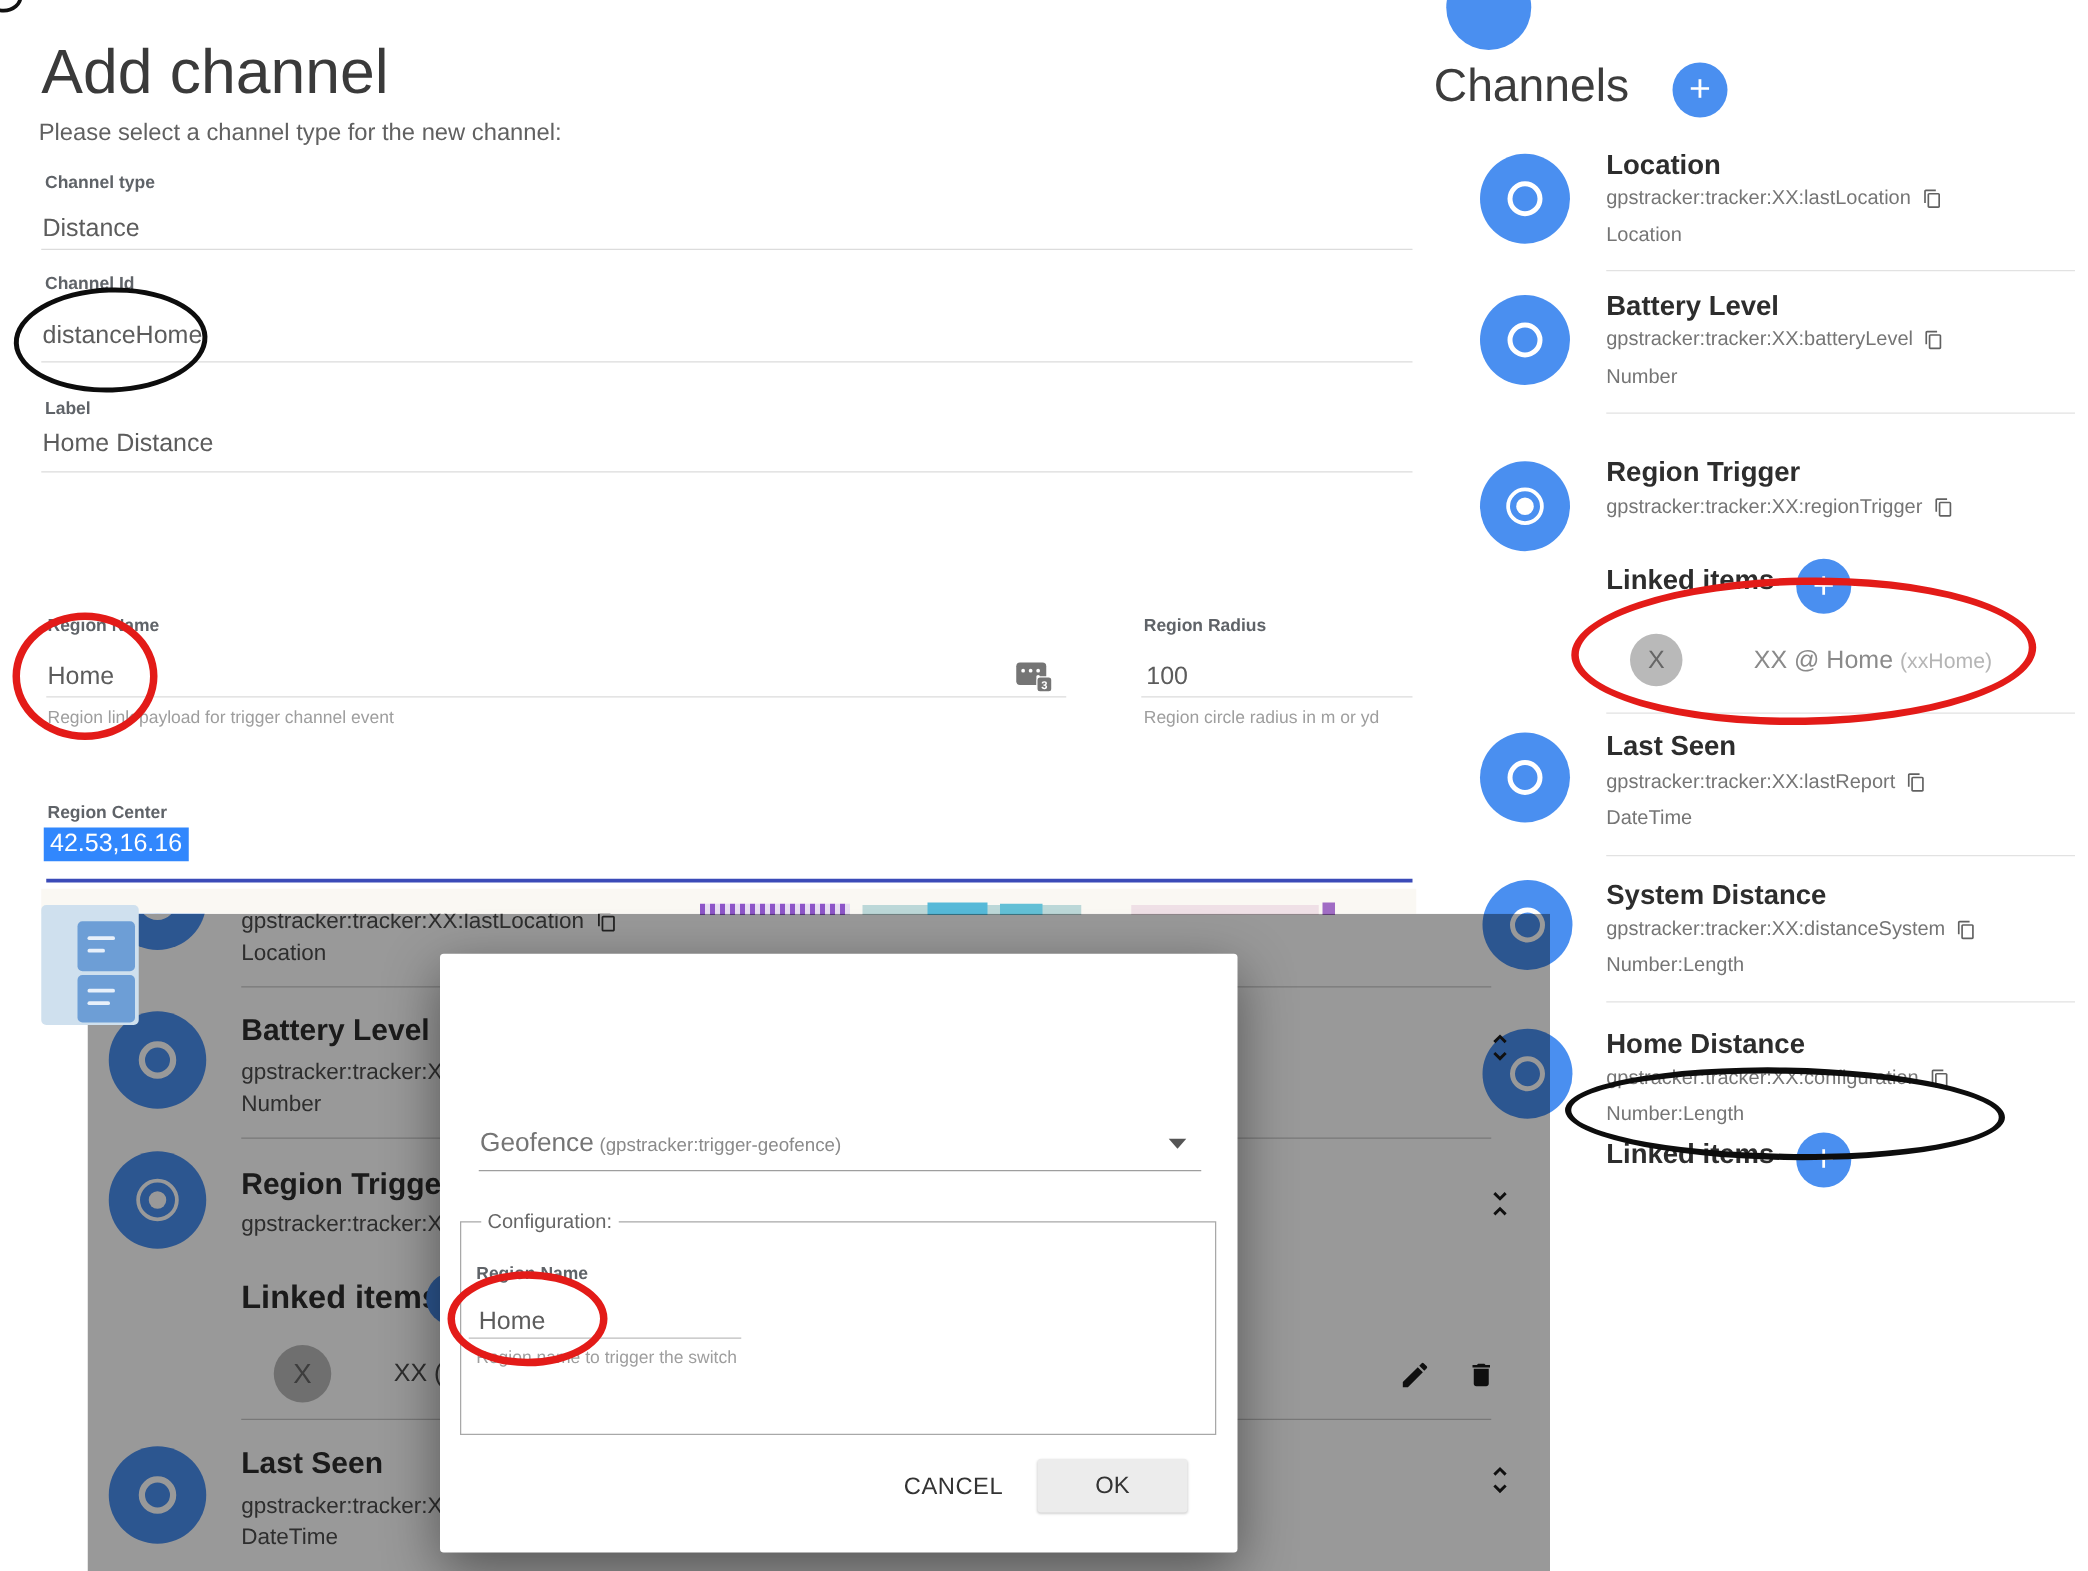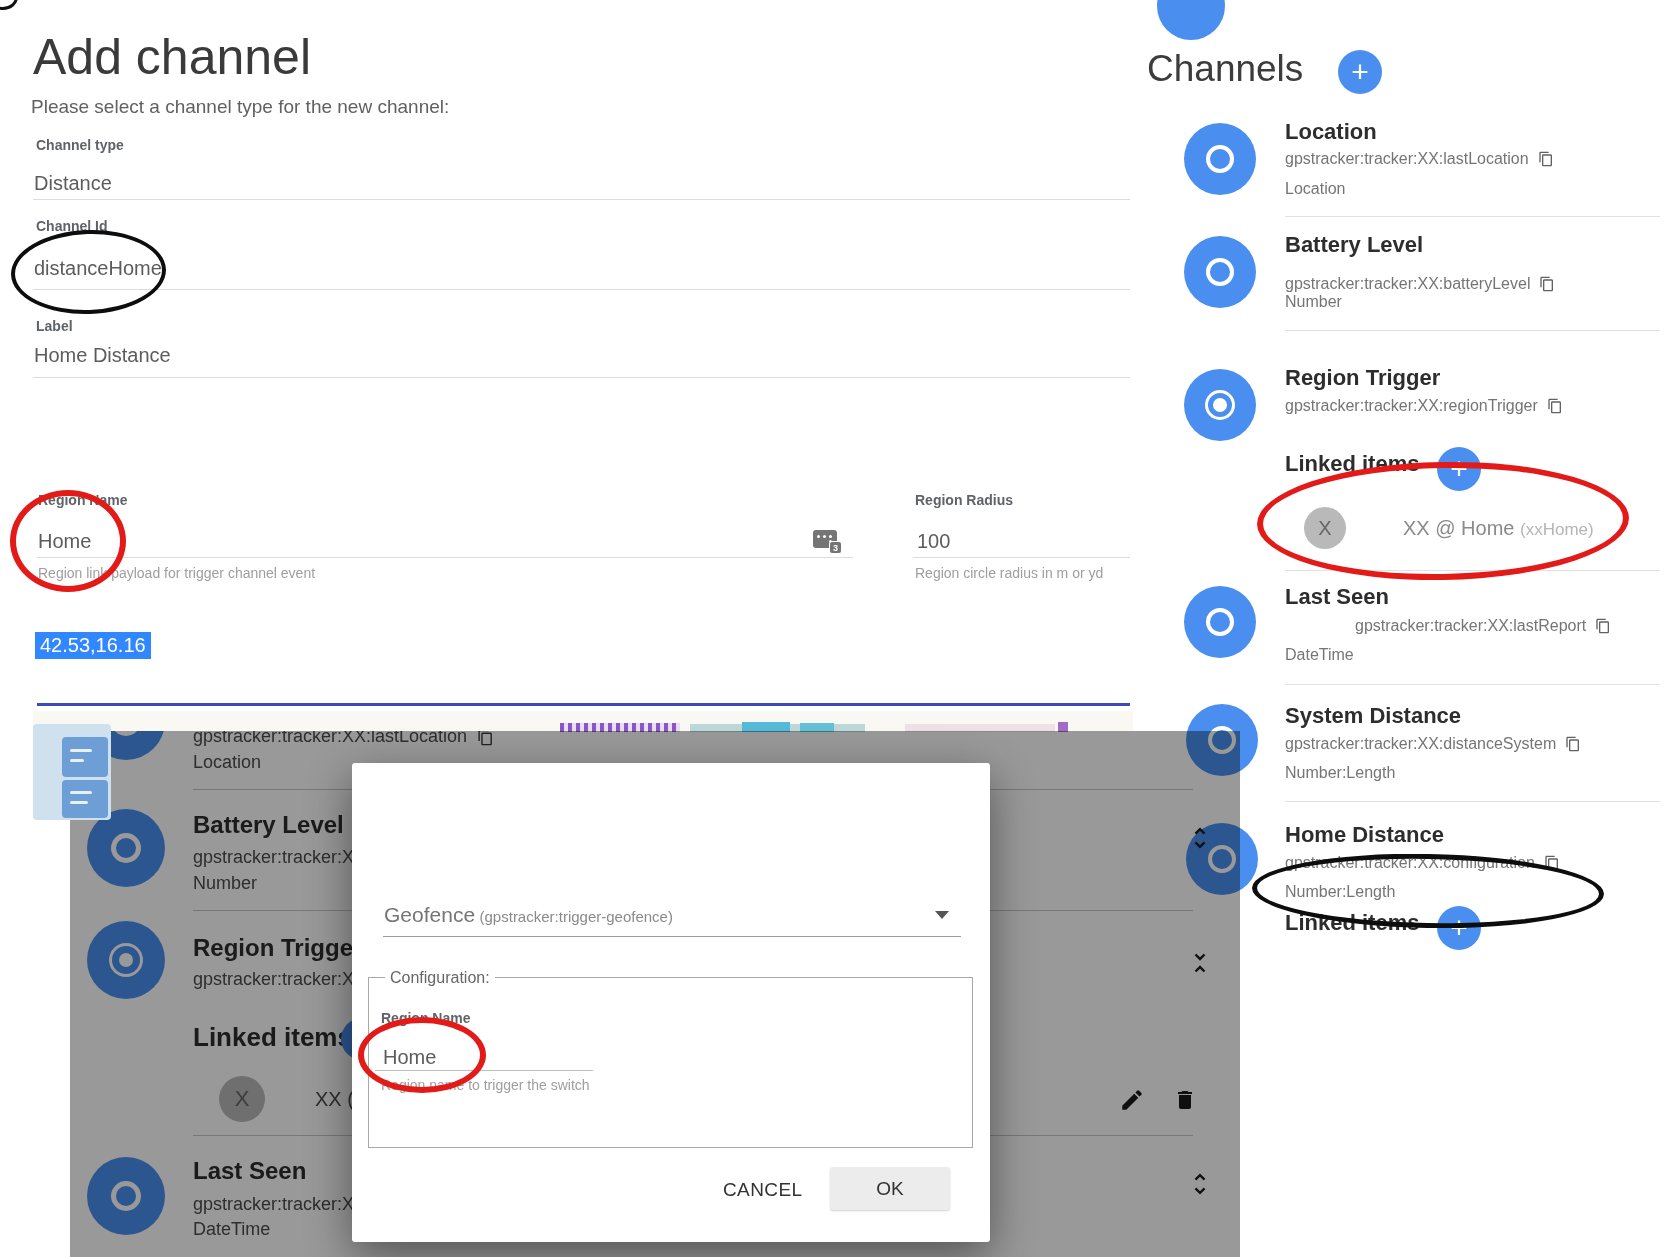--- a/index.html
+++ b/index.html
@@ -109,21 +109,21 @@
   <div class="abs kb-icon" style="left:813px;top:530px;">
       <span class="kb-badge">3</span>
     </div>
 
   <div class="abs fld-label" style="left:915px;top:492px;">Region Radius</div>
   <div class="abs fld-value" style="left:917px;top:530px;">100</div>
   <div class="abs uline" style="left:913px;top:557px;width:217px;"></div>
   <div class="abs fld-hint" style="left:915px;top:565px;">Region circle radius in m or yd</div>
 
   <div class="abs fld-label" style="left:38px;top:641px;">Region Center</div>
-  <div class="abs" style="left:35px;top:632px;">
+  <div class="abs" style="left:35px;top:662px;">
     <span class="selection">42.53,16.16</span>
   </div>
   <div class="abs focus-line" style="left:37px;top:703px;width:1093px;height:3px;"></div>
 
   <div class="abs" style="left:33px;top:711px;width:1100px;height:20px;background:#faf8f3;"></div>
   <div class="abs" style="left:560px;top:723px;width:120px;height:9px;z-index:1;background:repeating-linear-gradient(90deg,#8d55c8 0 4px,#e7def2 4px 8px);"></div>
   <div class="abs" style="left:690px;top:724px;width:175px;height:8px;z-index:1;background:#bcd8d8;"></div>
   <div class="abs" style="left:742px;top:722px;width:48px;height:10px;z-index:1;background:#56b9d8;"></div>
   <div class="abs" style="left:800px;top:723px;width:34px;height:9px;z-index:1;background:#63c0d6;"></div>
   <div class="abs" style="left:905px;top:724px;width:150px;height:8px;z-index:1;background:#efe0e6;"></div>
@@ -157,21 +157,21 @@
         </svg>
       </span>
   </div>
   <div class="abs chan-type" style="left:1285px;top:180px;">Location</div>
   <div class="abs divider" style="left:1285px;top:216px;width:375px;"></div>
 
   <div class="abs blue-circle icon-circle" style="left:1184px;top:236px;width:72px;height:72px;">
       <span class="ring"></span>
     </div>
   <div class="abs chan-name" style="left:1285px;top:232px;">Battery Level</div>
-  <div class="abs chan-uri" style="left:1285px;top:263px;margin-top:12px;">
+  <div class="abs chan-uri" style="left:1285px;top:263px;">
     <span>gpstracker:tracker:XX:batteryLevel</span>
     <span class="copy-icon">
         <svg width="16" height="18" viewBox="0 0 24 24" fill="#616161">
           <path d="M16 1H4c-1.1 0-2 .9-2 2v14h2V3h12V1zm3 4H8c-1.1 0-2 .9-2 2v14c0 1.1.9 2 2 2h11c1.1 0 2-.9 2-2V7c0-1.1-.9-2-2-2zm0 16H8V7h11v14z"></path>
         </svg>
       </span>
   </div>
   <div class="abs chan-type" style="left:1285px;top:293px;">Number</div>
   <div class="abs divider" style="left:1285px;top:330px;width:375px;"></div>
 
@@ -198,21 +198,21 @@
   <div class="abs" style="left:1403px;top:517px;font-size:20px;color:#8a8a8a;">
     <span>XX @ Home</span>
     <span style="font-size:17px;color:#b5b5b5;">(xxHome)</span>
   </div>
   <div class="abs divider" style="left:1285px;top:570px;width:375px;"></div>
 
   <div class="abs blue-circle icon-circle" style="left:1184px;top:586px;width:72px;height:72px;">
       <span class="ring"></span>
     </div>
   <div class="abs chan-name" style="left:1285px;top:584px;">Last Seen</div>
-  <div class="abs chan-uri" style="left:1355px;top:617px;align-items:flex-end;">
+  <div class="abs chan-uri" style="left:1285px;top:617px;align-items:flex-end;">
     <span>gpstracker:tracker:XX:lastReport</span>
     <span class="copy-icon">
         <svg width="16" height="18" viewBox="0 0 24 24" fill="#616161">
           <path d="M16 1H4c-1.1 0-2 .9-2 2v14h2V3h12V1zm3 4H8c-1.1 0-2 .9-2 2v14c0 1.1.9 2 2 2h11c1.1 0 2-.9 2-2V7c0-1.1-.9-2-2-2zm0 16H8V7h11v14z"></path>
         </svg>
       </span>
   </div>
   <div class="abs chan-type" style="left:1285px;top:646px;">DateTime</div>
   <div class="abs divider" style="left:1285px;top:684px;width:375px;"></div>
 

